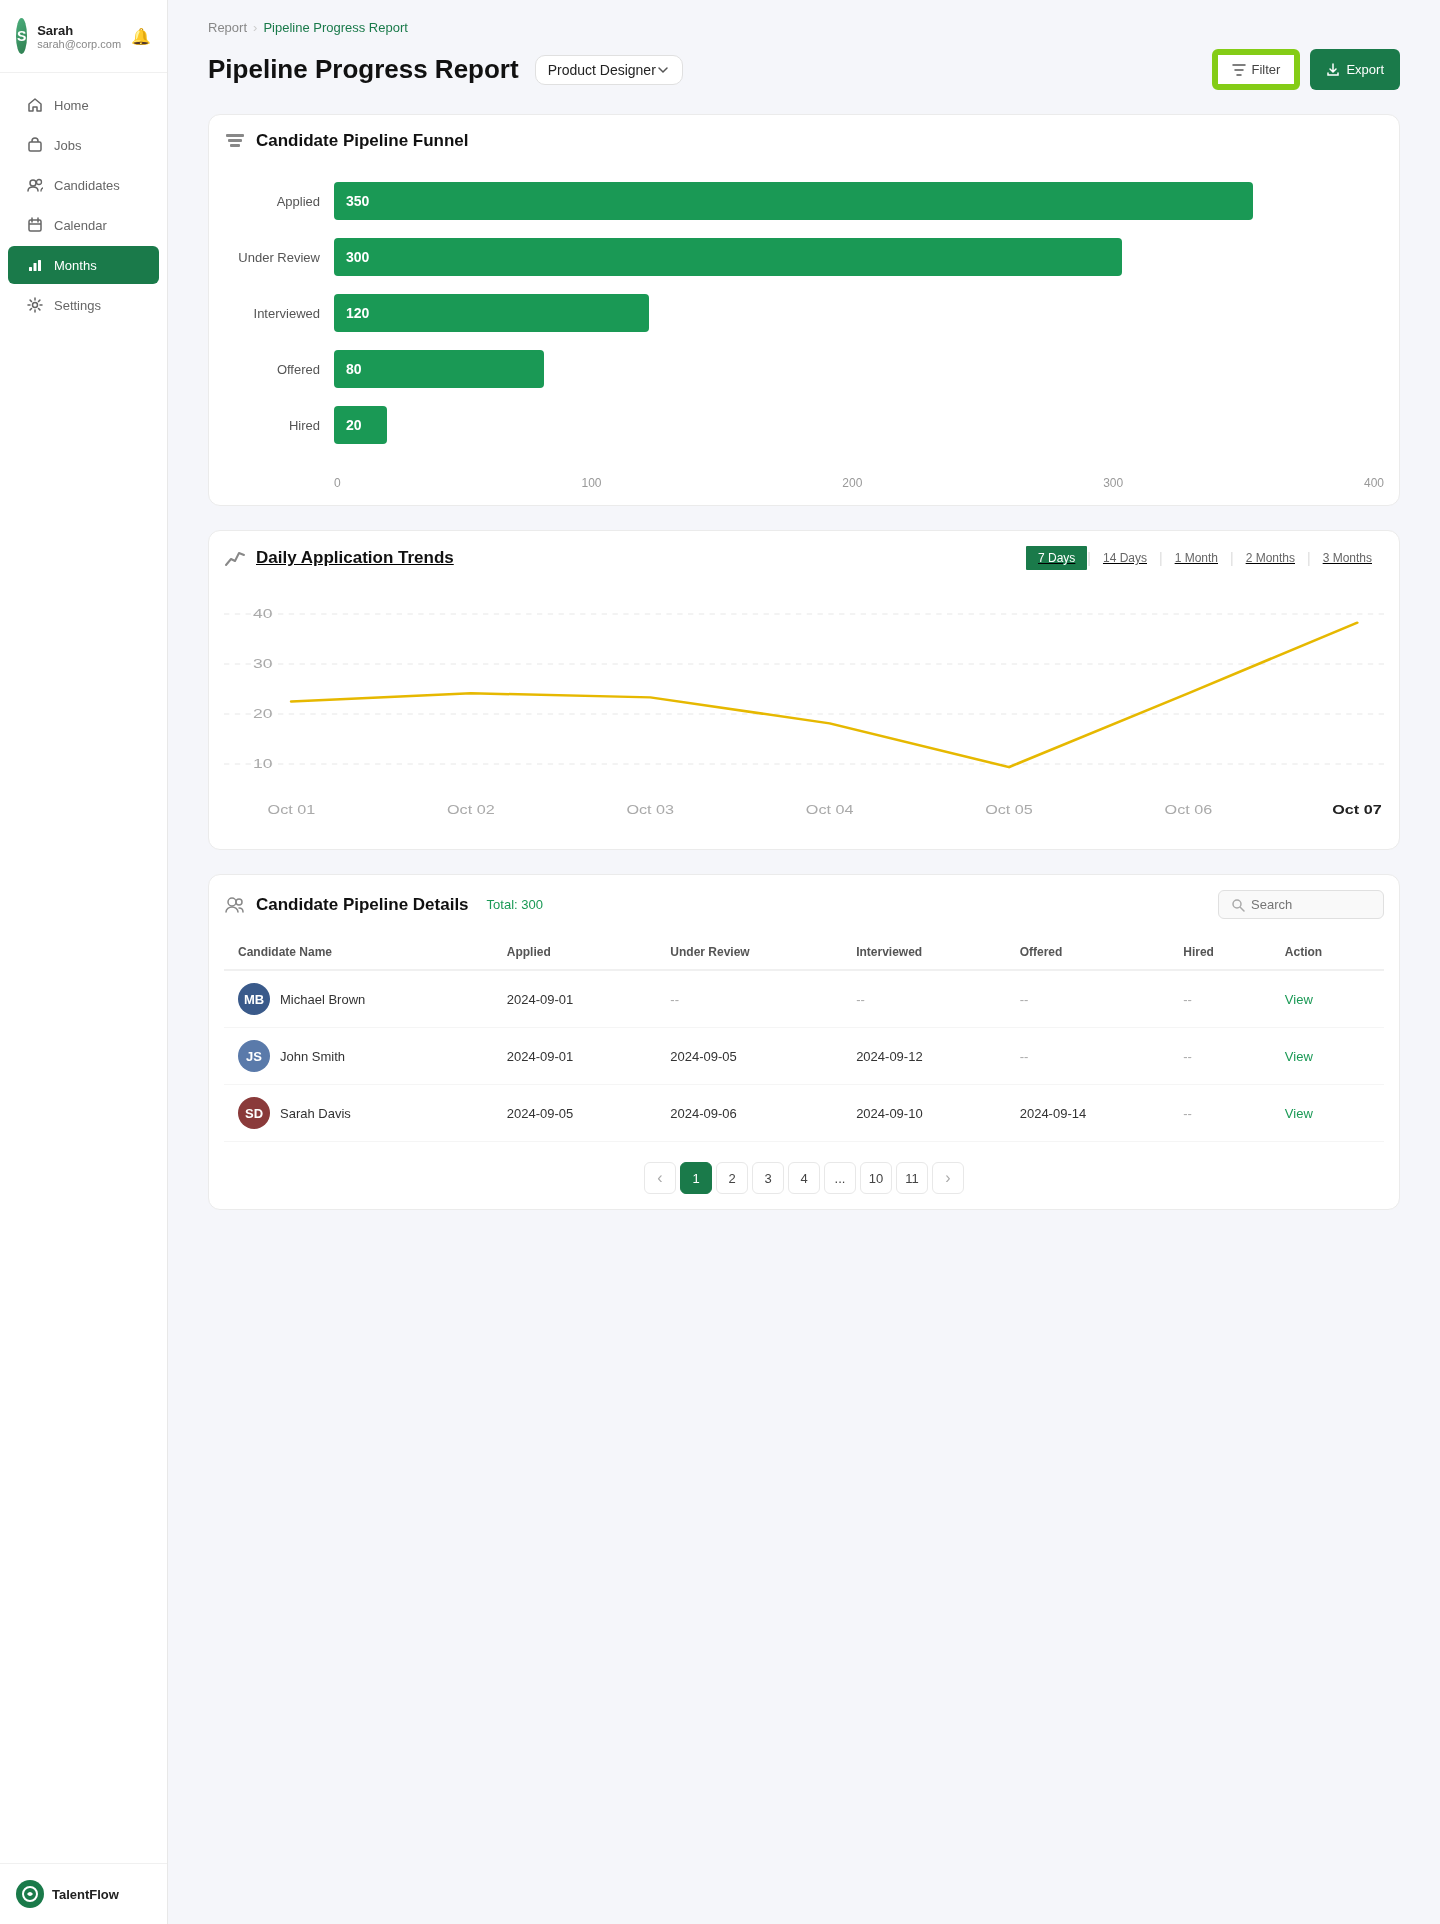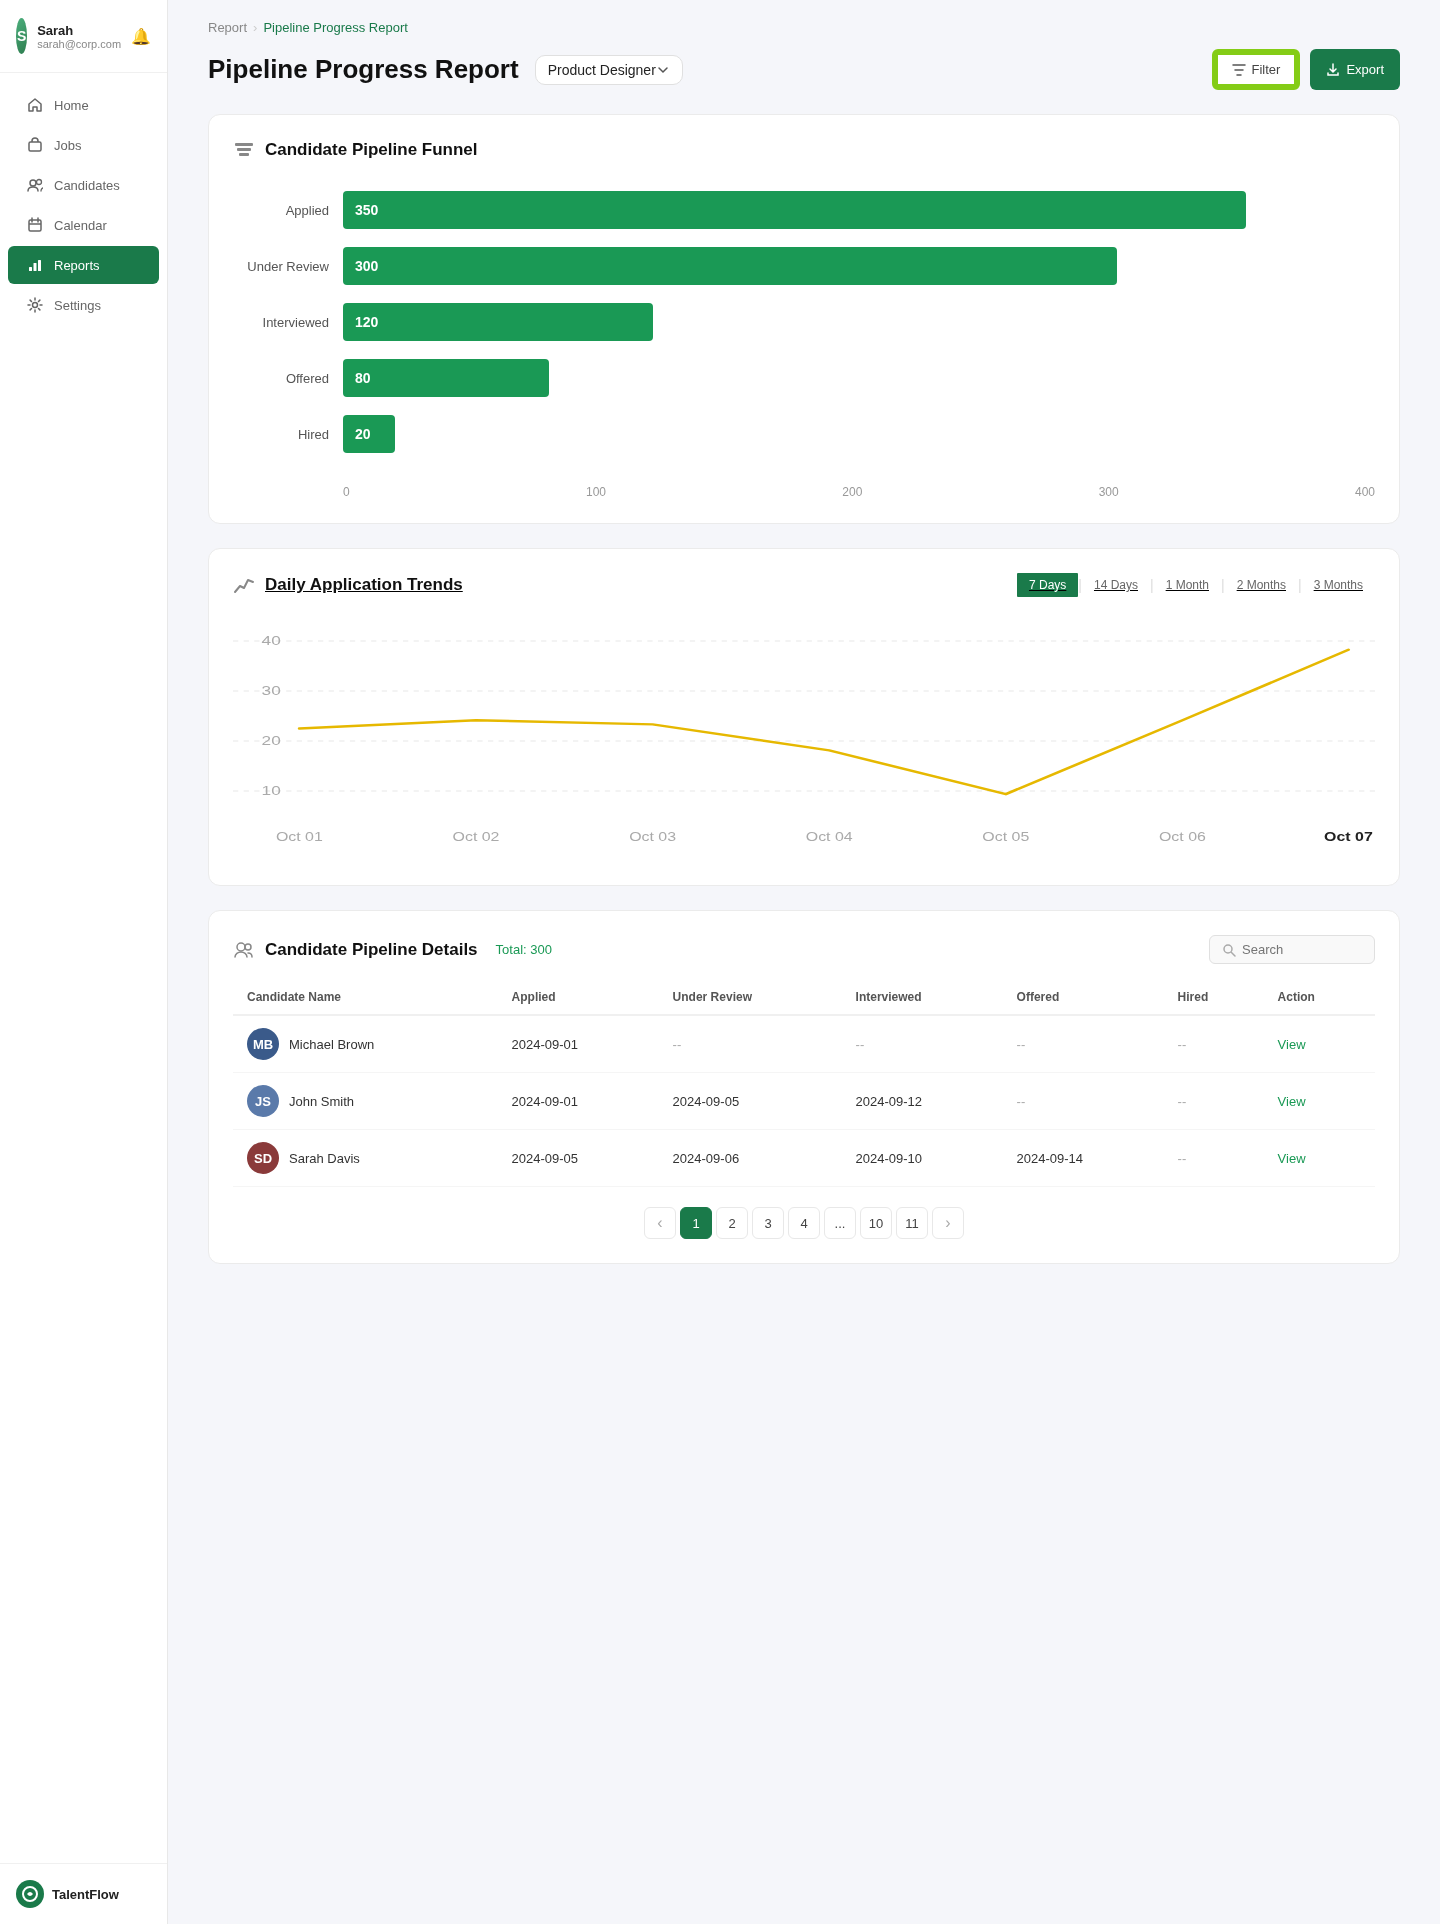--- a/index.html
+++ b/index.html
@@ -84,21 +84,21 @@
       background: #fff; cursor: pointer; font-size: 13px; color: #444;
     }
     .btn-export {
       display: flex; align-items: center; gap: 6px;
       border: none; border-radius: 6px; padding: 7px 16px;
       background: #1a7a4a; cursor: pointer; font-size: 13px; color: #fff; font-weight: 500;
     }
 
     
     .card {
-      background: #fff; border-radius: 12px; padding: 24px;
+      background: #fff; border-radius: 12px; padding: 15px;
       margin-bottom: 24px; border: 1px solid #ebebeb;
     }
     .card-header { display: flex; align-items: center; gap: 10px; margin-bottom: 20px; }
     .card-title { font-size: 17px; font-weight: 600; color: #111; }
 
     
     .funnel-chart { padding: 10px 0; }
     .funnel-row { display: flex; align-items: center; margin-bottom: 18px; }
     .funnel-label { width: 110px; text-align: right; font-size: 13px; color: #555; padding-right: 14px; flex-shrink: 0; }
     .funnel-bar-container { flex: 1; position: relative; }
@@ -218,21 +218,21 @@
         <span>Calendar</span>
       </div>
       <div class="sidebar-item active">
         <span class="icon">
           <svg width="16" height="16" viewBox="0 0 16 16" fill="none">
             <rect x="2" y="10" width="3" height="4" rx="0.5" fill="currentColor"></rect>
             <rect x="6.5" y="6" width="3" height="8" rx="0.5" fill="currentColor"></rect>
             <rect x="11" y="3" width="3" height="11" rx="0.5" fill="currentColor"></rect>
           </svg>
         </span>
-        <span>Reports</span>
+        <span>Months</span>
       </div>
       <div class="sidebar-item">
         <span class="icon">
           <svg width="16" height="16" viewBox="0 0 16 16" fill="none">
             <circle cx="8" cy="8" r="2.5" stroke="currentColor" stroke-width="1.5" fill="none"></circle>
             <path d="M8 1v2M8 13v2M1 8h2M13 8h2M3.1 3.1l1.4 1.4M11.5 11.5l1.4 1.4M3.1 12.9l1.4-1.4M11.5 4.5l1.4-1.4" stroke="currentColor" stroke-width="1.5" stroke-linecap="round"></path>
           </svg>
         </span>
         <span>Settings</span>
       </div>

